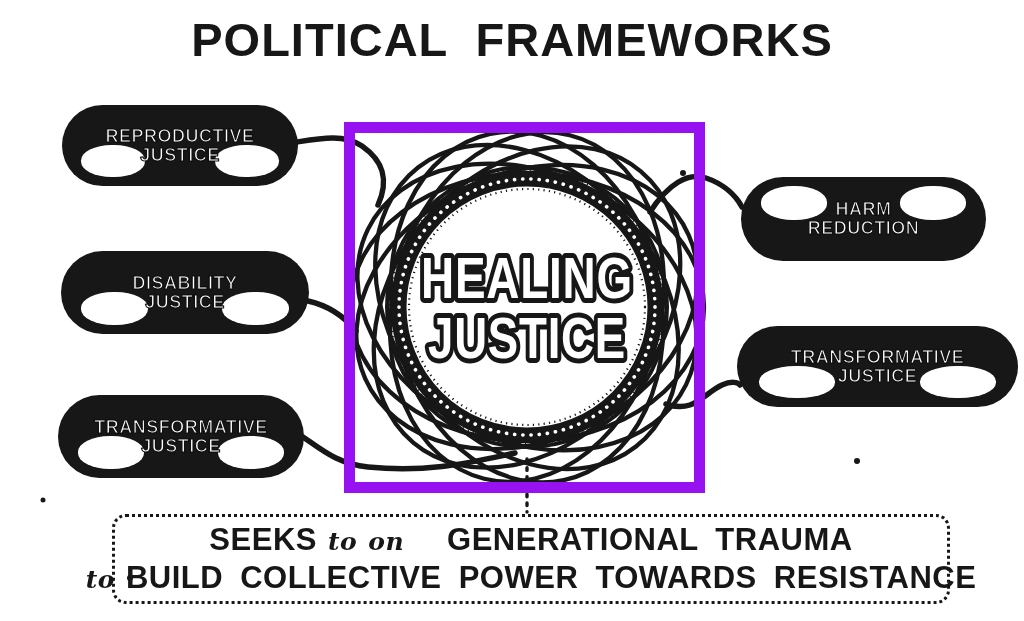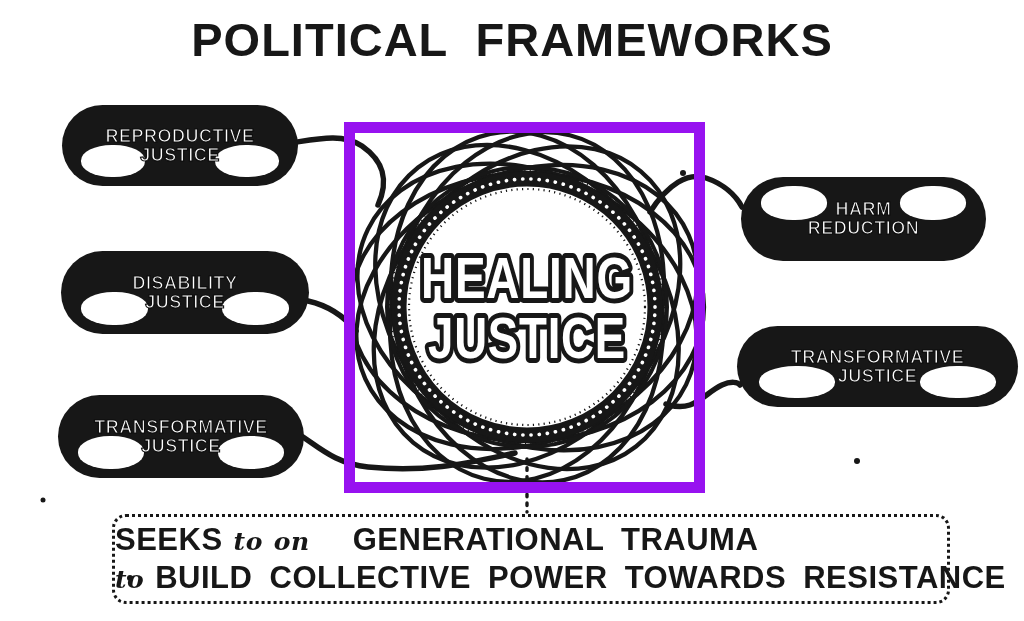--- a/index.html
+++ b/index.html
@@ -38,21 +38,21 @@
   .p-harm{left:741px;top:177px;width:245px;height:84px;}
   .p-trans{left:737px;top:326px;width:281px;height:81px;}
 
   .center-hit{position:absolute;left:389px;top:169px;width:276px;height:276px;border-radius:50%;z-index:4;}
 
   .highlight{position:absolute;left:344px;top:122px;width:361px;height:371px;box-sizing:border-box;
              border:11px solid var(--highlight);z-index:6;pointer-events:none;}
 
   .caption-box{position:absolute;left:112px;top:514px;width:838px;height:90px;box-sizing:border-box;
                border:3px dotted var(--ink);border-radius:14px;z-index:2;
-               display:flex;flex-direction:column;justify-content:center;gap:2px;}
+               display:flex;flex-direction:column;align-items:center;justify-content:center;gap:2px;}
   .cap-line{display:flex;align-items:baseline;gap:11px;font-weight:700;font-size:31px;
             letter-spacing:0.5px;white-space:nowrap;color:var(--ink);}
   .seg.caps{word-spacing:8px;}
   .seg.script{font-family:"DejaVu Serif",serif;font-style:italic;font-size:25px;font-weight:700;}
   .seg.gap{margin-left:32px;}
 </style>
 </head>
 <body>
 
 <div class="stage">

